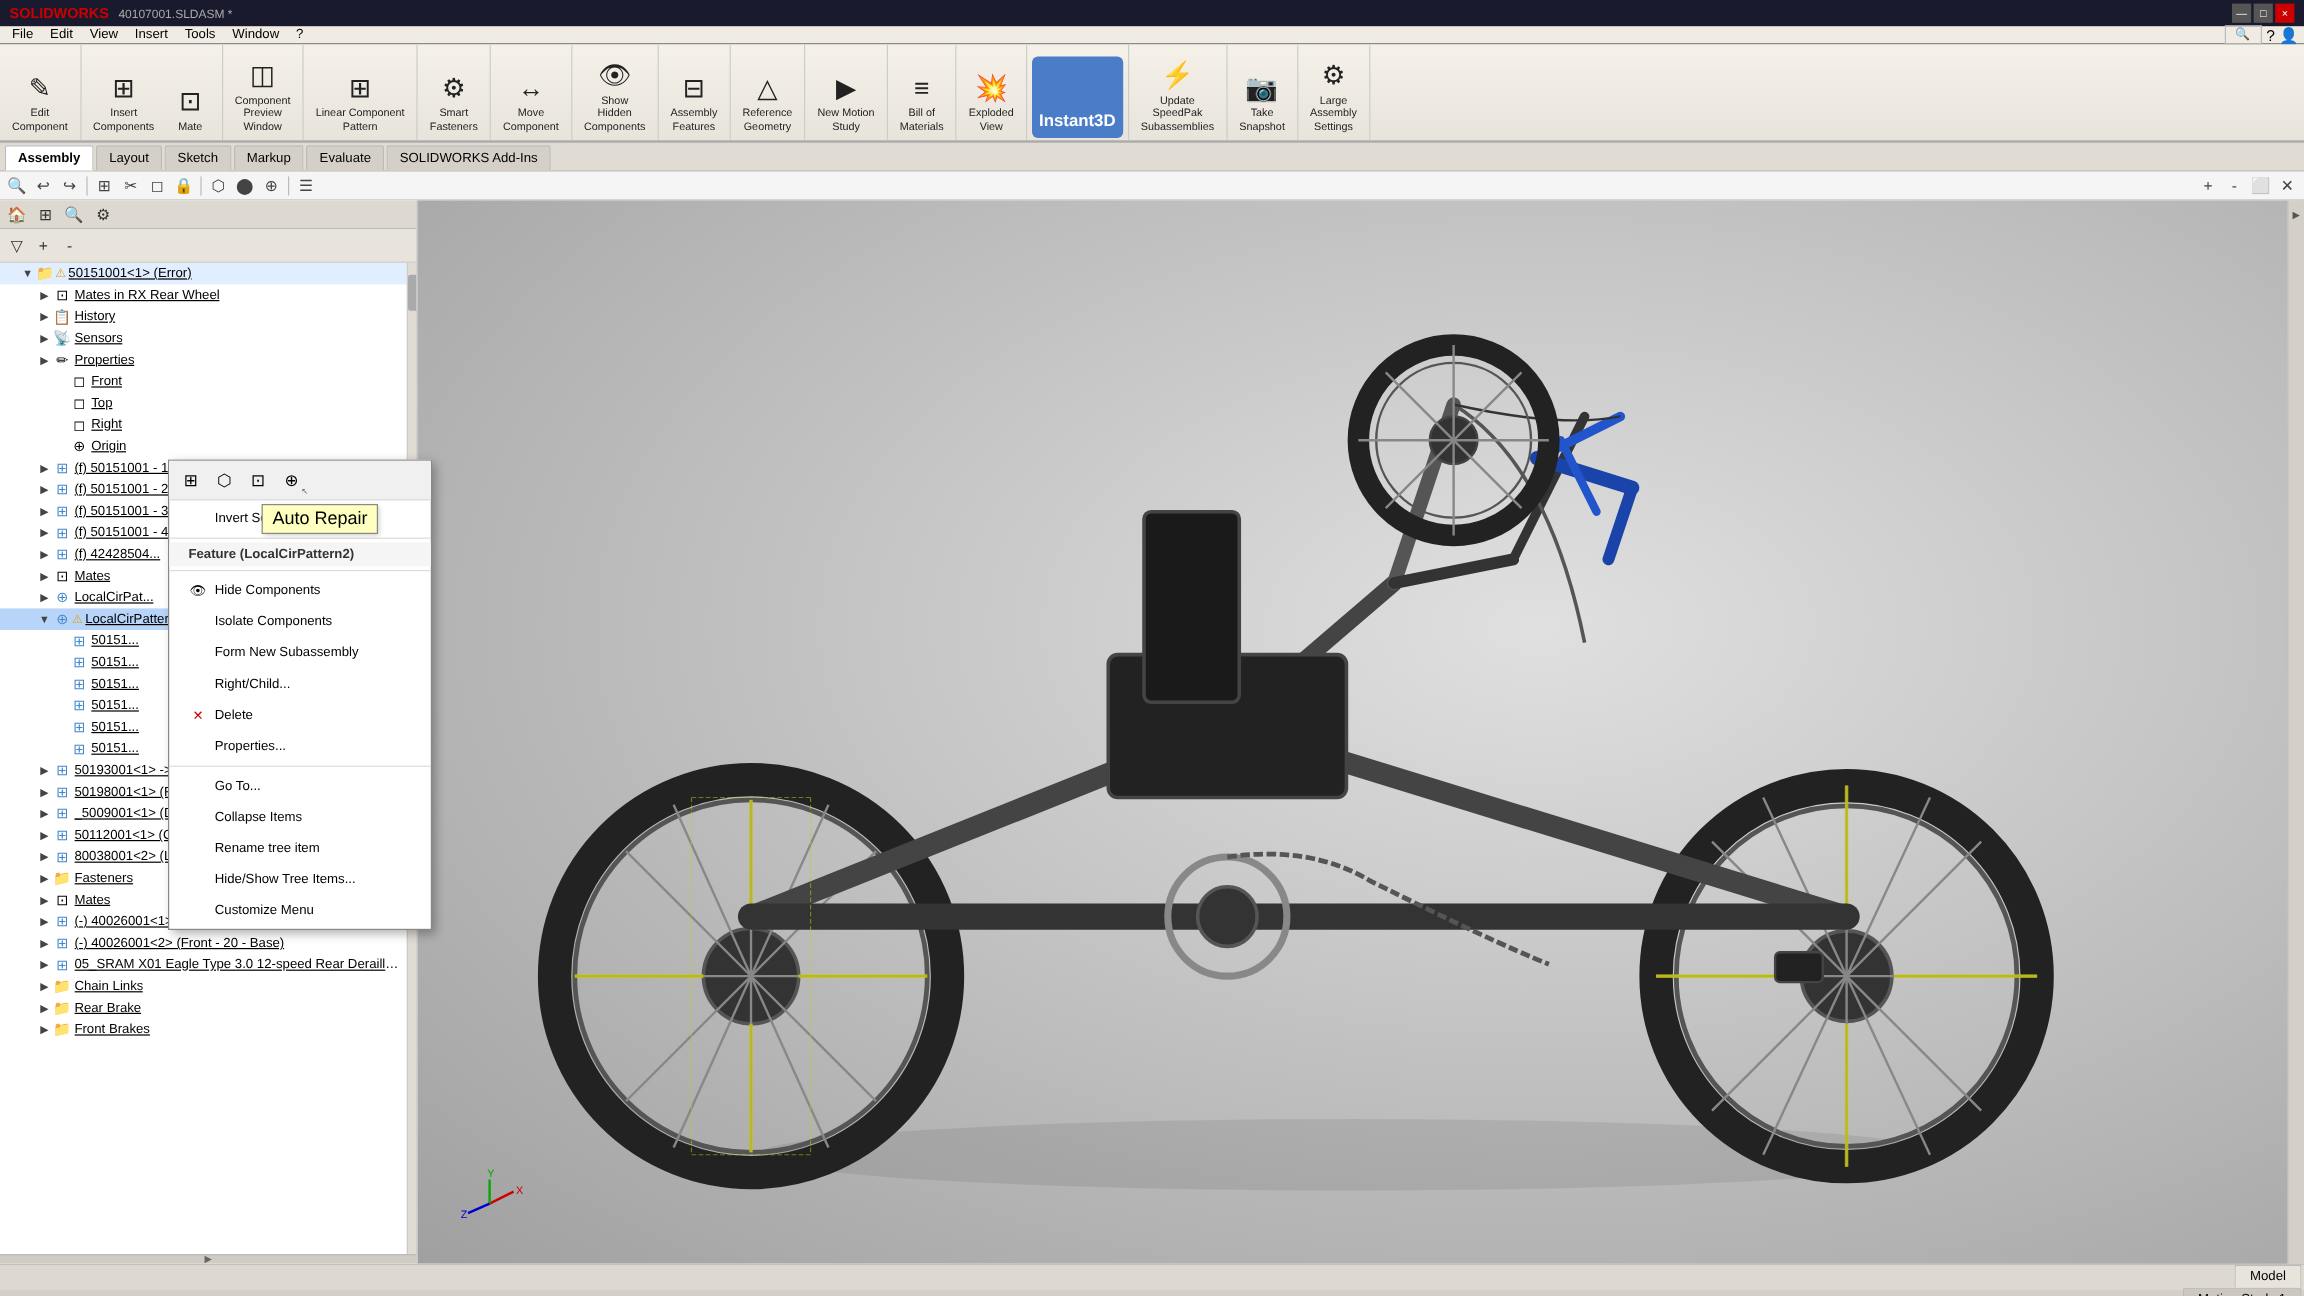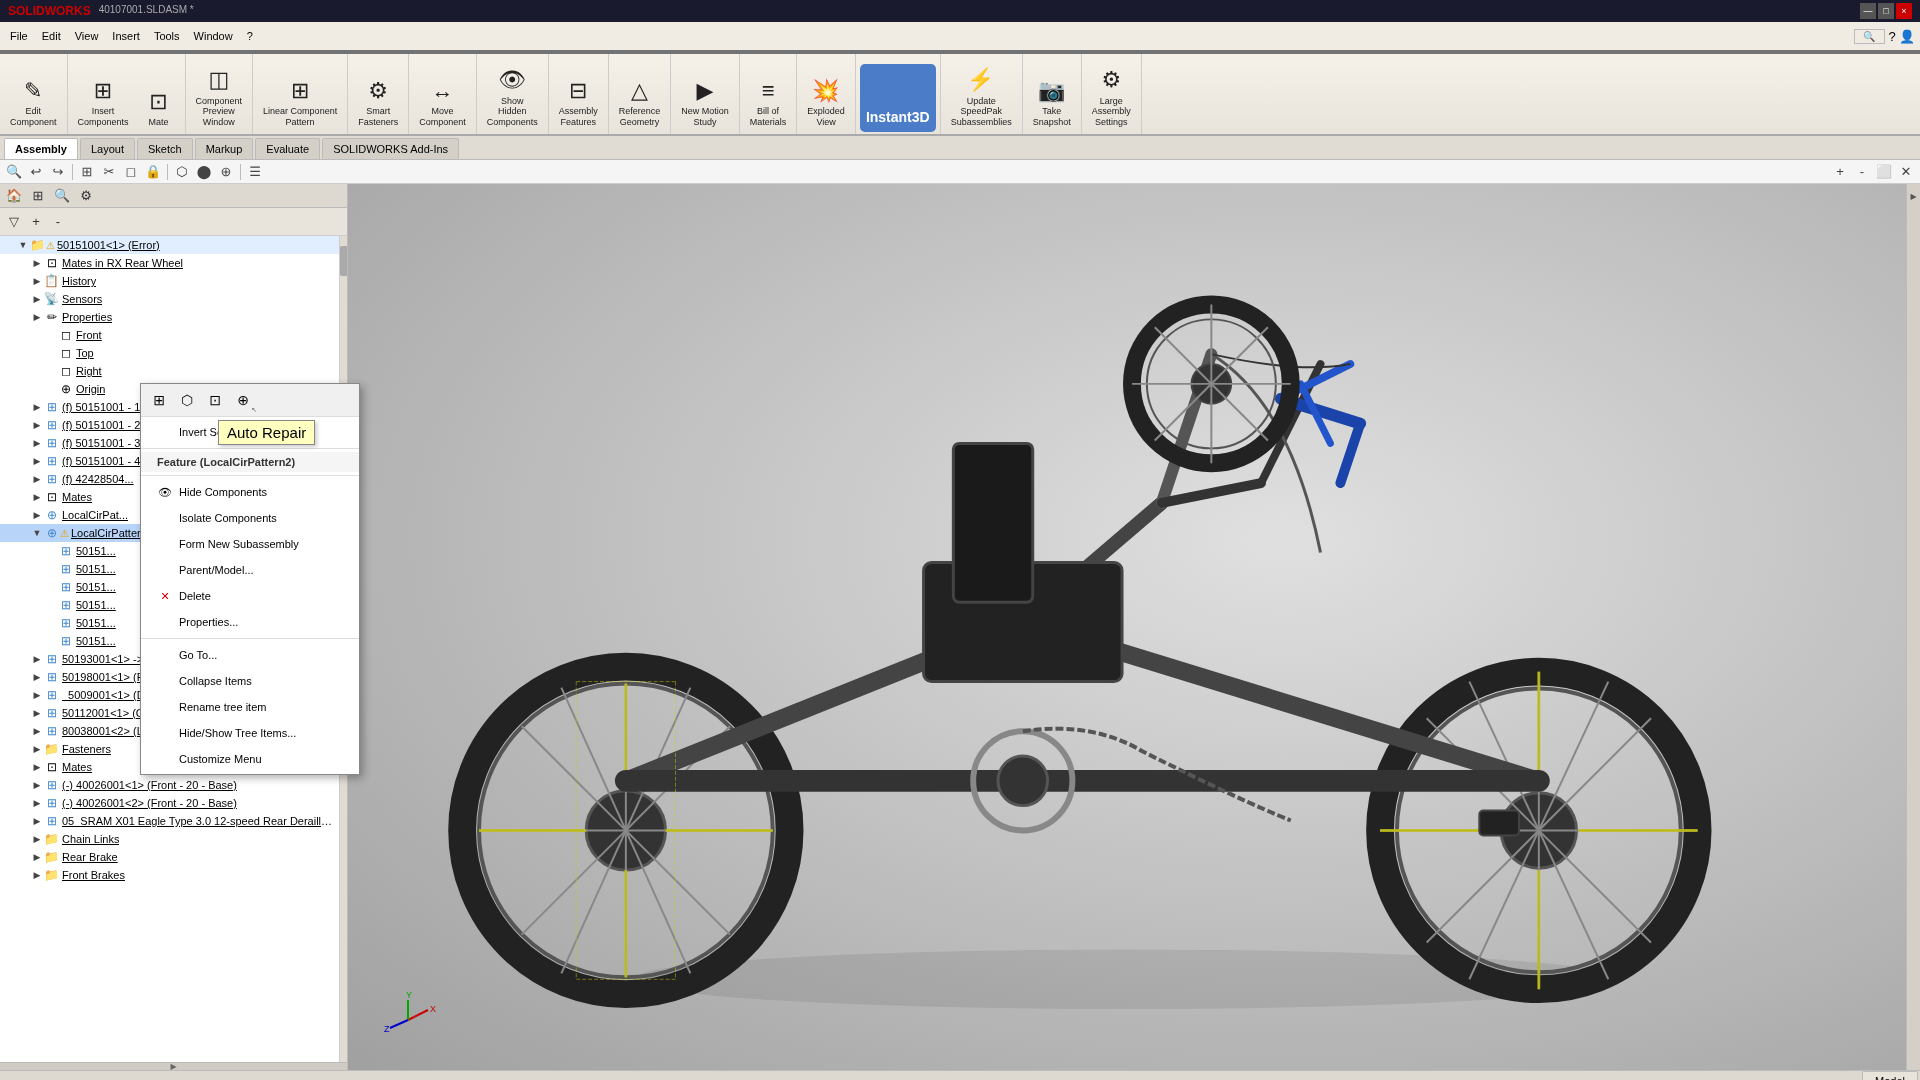--- a/index.html
+++ b/index.html
@@ -3,26 +3,26 @@
   <meta charset="utf-8">
   <style>
     * { margin: 0; padding: 0; box-sizing: border-box; }
     body { width: 1920px; height: 1080px; overflow: hidden; background: #d4d0c8; font-family: 'Segoe UI', Arial, sans-serif; font-size: 11px; color: #000; user-select: none; }
 
     
     #title-bar {
       height: 22px; background: #1a1a2e; display: flex; align-items: center; justify-content: space-between;
       padding: 0 8px; color: #fff;
     }
-    #title-bar .left { display: flex; align-items: flex-start; gap: 8px; }
+    #title-bar .left { display: flex; align-items: flex-end; gap: 8px; }
     #title-bar .ctrl-btn { width: 16px; height: 16px; background: #555; border: none; color: #fff; font-size: 9px; cursor: pointer; display: flex; align-items: center; justify-content: center; }
 
     
     #menu-bar {
-      height: 32px; background: #f0ece4; border-bottom: 4px solid #737373; display: flex; align-items: center; padding: 0 4px; gap: 2px;
+      height: 15px; background: #f0ece4; border-bottom: 1px solid #737373; display: flex; align-items: center; padding: 0 4px; gap: 2px;
     }
     #menu-bar span { padding: 2px 6px; font-size: 11px; cursor: pointer; }
 
     
     #ribbon {
       height: 82px; background: linear-gradient(to bottom, #f5f1e8, #e8e4dc); border-bottom: 2px solid #aaa; display: flex; align-items: stretch; overflow: hidden;
     }
     .ribbon-group {
       display: flex; flex-direction: column; align-items: center; border-right: 1px solid #ccc; padding: 2px 4px; min-width: fit-content;
     }
@@ -774,21 +774,21 @@
     <div class="ctx-item">
       <span class="ctx-item-icon"></span>
       <span>Isolate Components</span>
     </div>
     <div class="ctx-item">
       <span class="ctx-item-icon"></span>
       <span>Form New Subassembly</span>
     </div>
     <div class="ctx-item">
       <span class="ctx-item-icon"></span>
-      <span>Parent/Model...</span>
+      <span>Right/Child...</span>
     </div>
     <div class="ctx-item">
       <span class="ctx-item-icon" style="color:#cc0000;">✕</span>
       <span>Delete</span>
     </div>
     <div class="ctx-item">
       <span class="ctx-item-icon"></span>
       <span>Properties...</span>
     </div>
     <div class="ctx-separator"></div>

